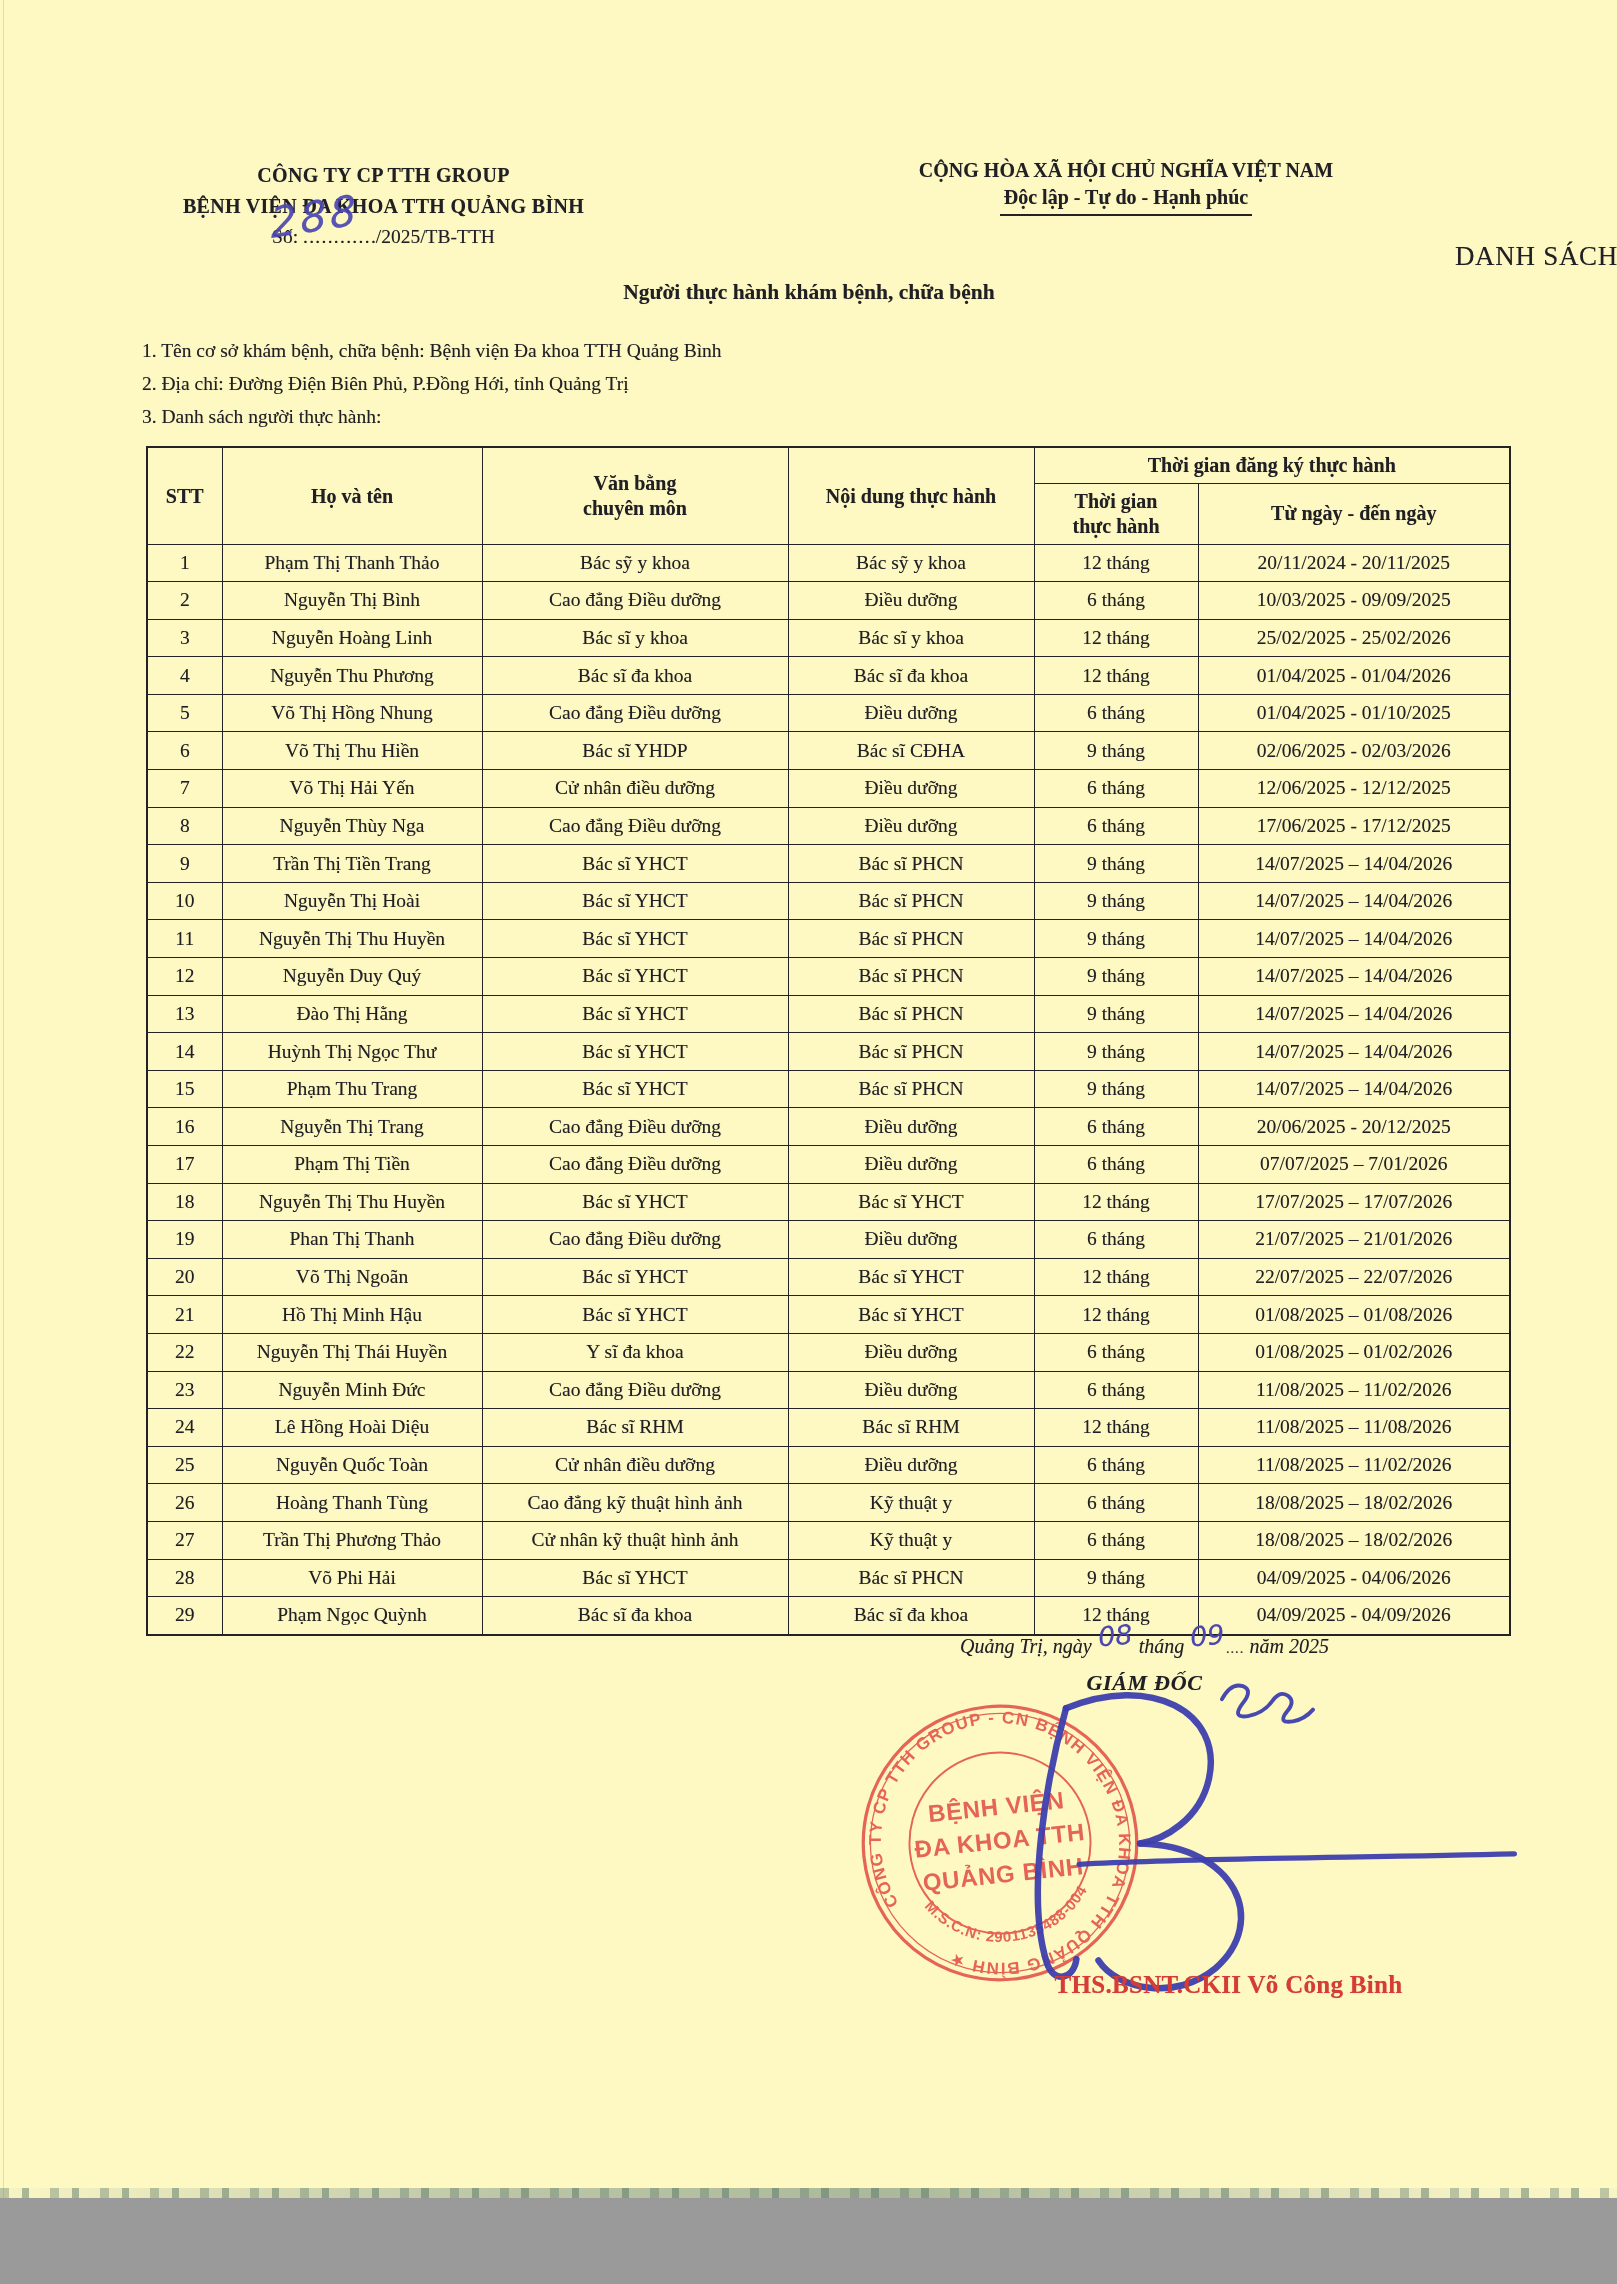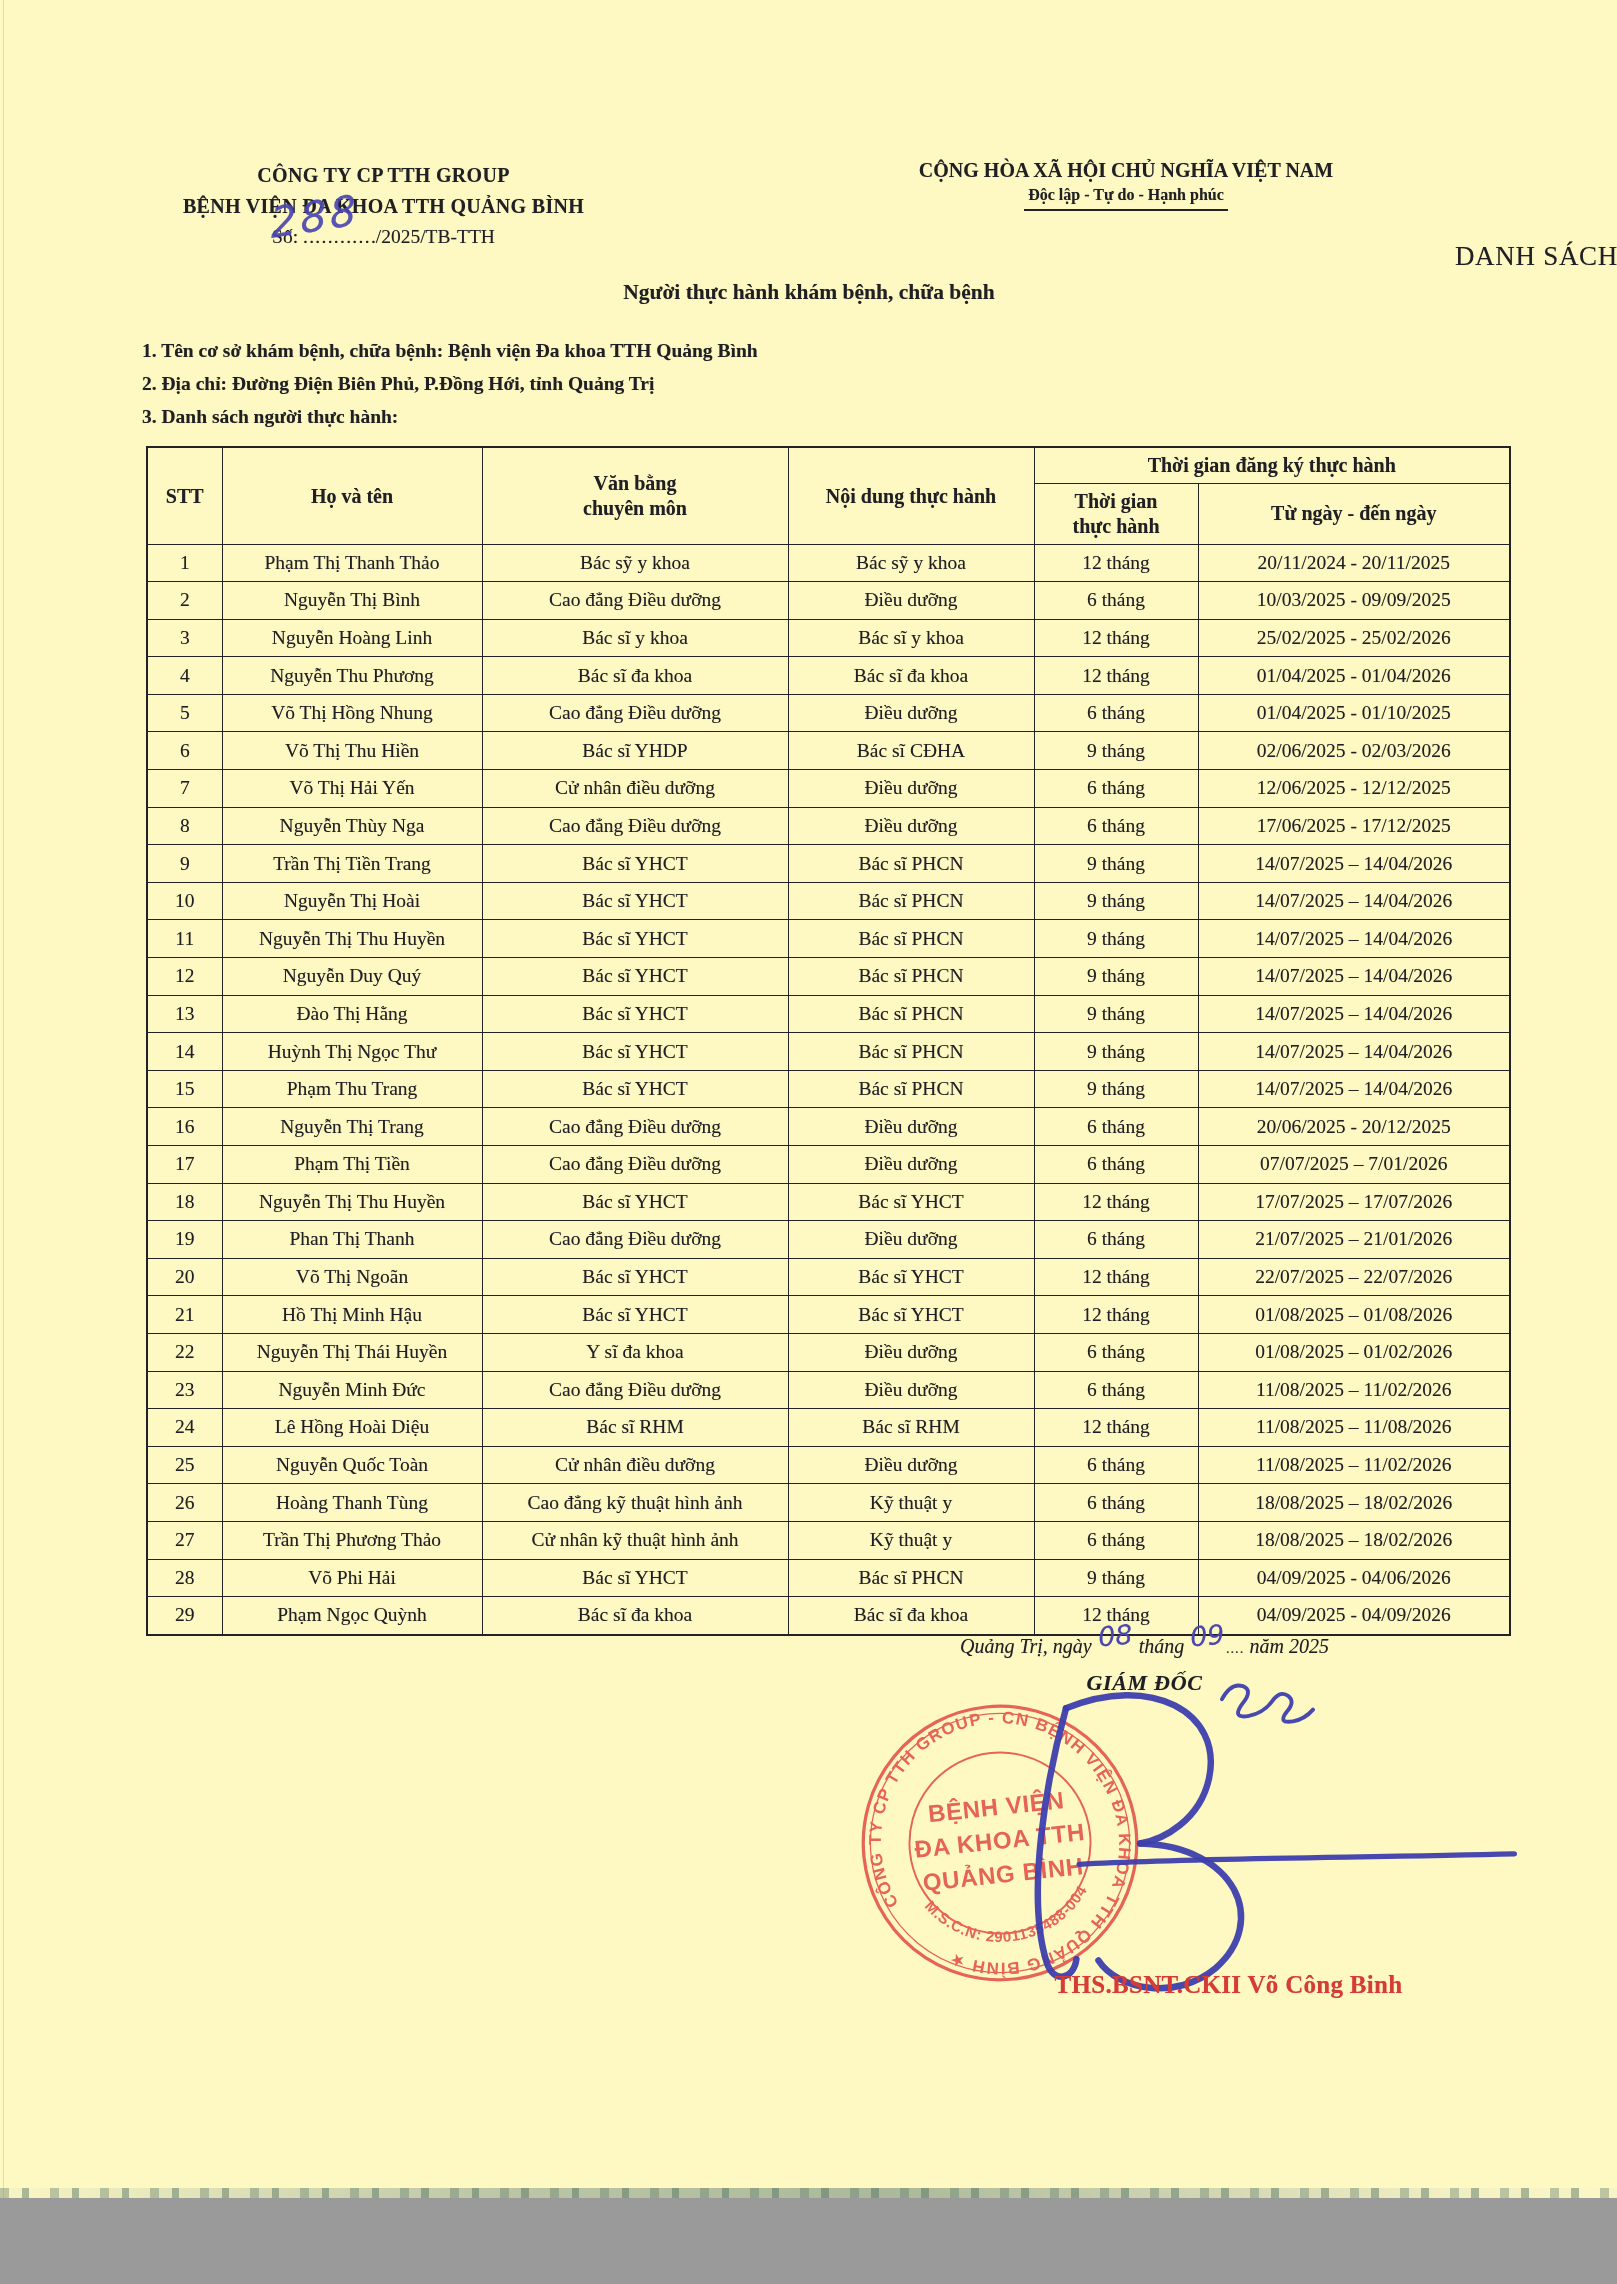--- a/index.html
+++ b/index.html
@@ -28,26 +28,26 @@
   .so-dots{letter-spacing:1.3px;}
   .hand{font-family:"DejaVu Sans","Liberation Sans",sans-serif;font-style:italic;color:#4a46b4;}
   .so-number{
     position:absolute;left:122px;top:-34px;
     font-size:42px;letter-spacing:3.3px;
     transform:rotate(-9deg) skewX(-6deg);
     opacity:.92;
   }
   .motto-block{position:absolute;left:882px;top:155px;width:488px;text-align:center;}
   .motto1{font-weight:bold;font-size:20px;line-height:30px;}
-  .motto2{display:inline-block;font-weight:bold;font-size:16px;padding:1.3px 3.9px 4.6px;border-bottom:2.6px solid #232327;}
+  .motto2{display:inline-block;font-weight:bold;font-size:20px;padding:1.3px 3.9px 4.6px;border-bottom:2.6px solid #232327;}
 
   .doc-title{position:absolute;left:0;top:241px;width:100%;text-align:right;font-size:27px;font-weight:normal;letter-spacing:0.7px;}
   .doc-subtitle{position:absolute;left:0;top:280px;width:100%;text-align:center;font-size:21.5px;font-weight:bold;}
 
-  .intro{position:absolute;left:142px;top:334px;font-size:19.5px;line-height:33px;font-weight:bold;}
+  .intro{position:absolute;left:142px;top:334px;font-size:19.5px;line-height:33px;}
 
   
   table.list{
     position:absolute;left:146px;top:446px;
     width:1363px;border-collapse:collapse;table-layout:fixed;
     font-size:19.5px;
   }
   table.list, table.list th, table.list td{border:1.3px solid #232327;}
   table.list{border-width:2.6px;}
   table.list th{font-size:20px;font-weight:bold;line-height:1.22;padding:1.3px 2.6px;}

